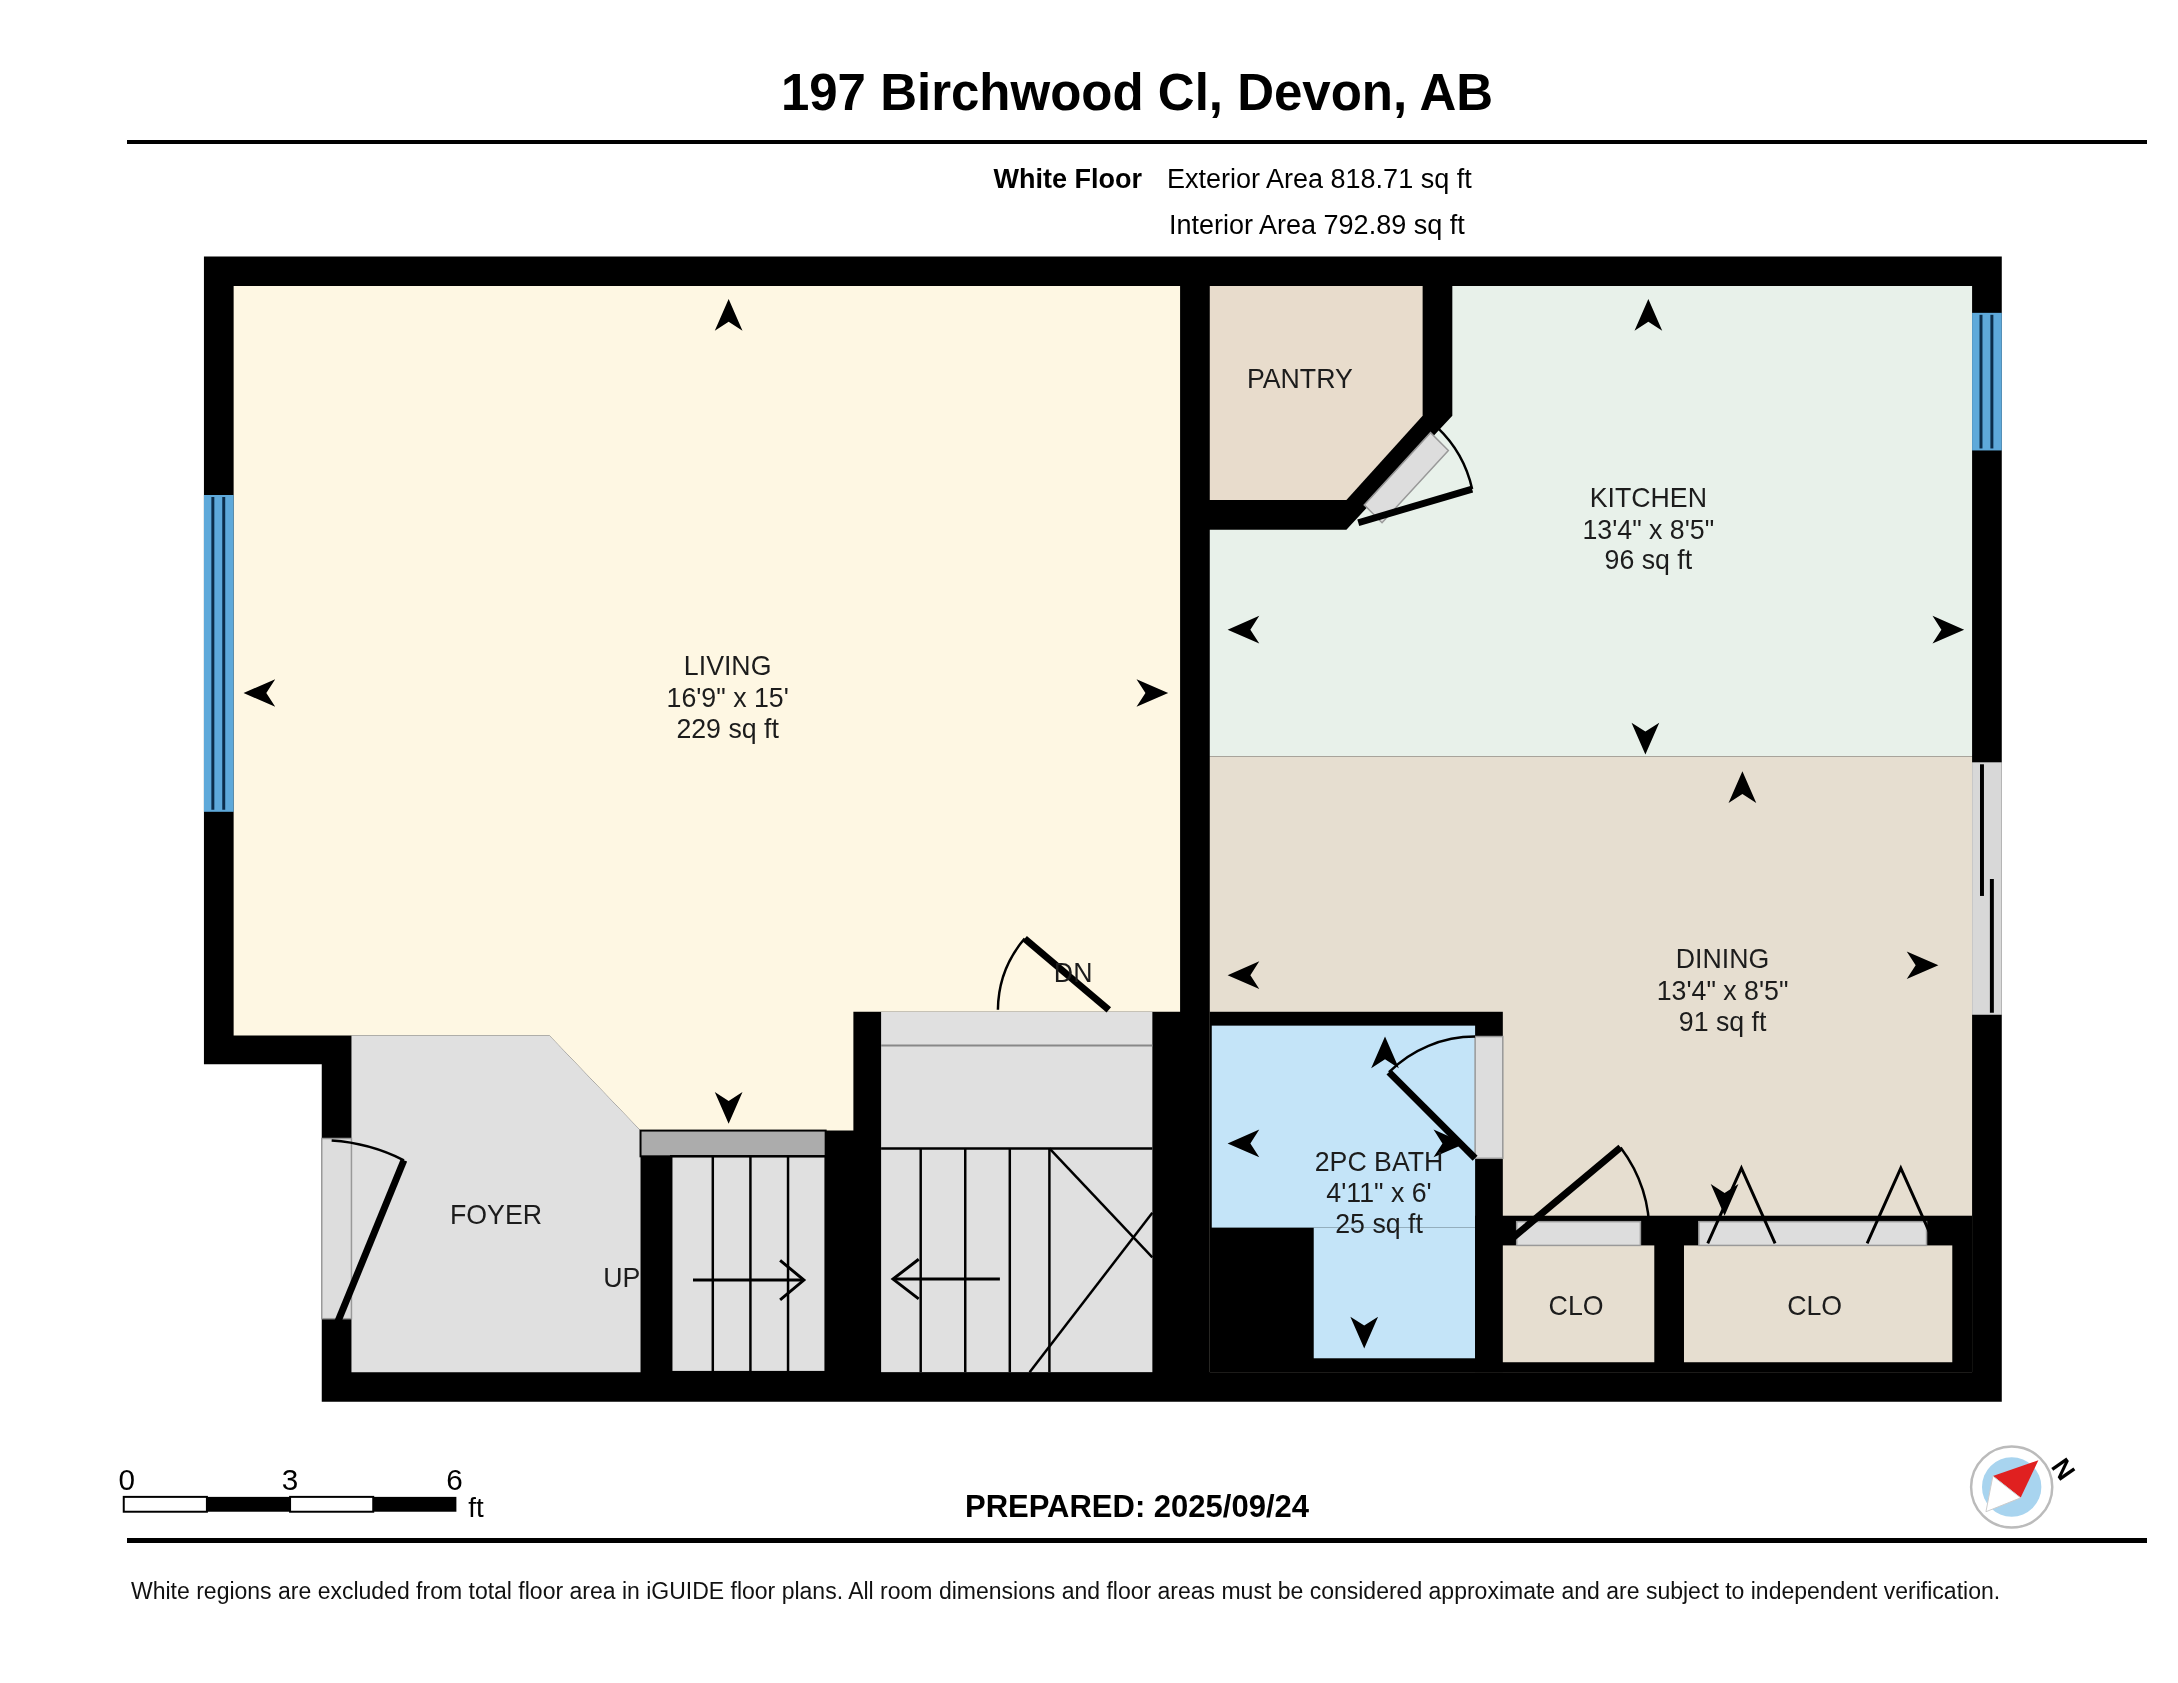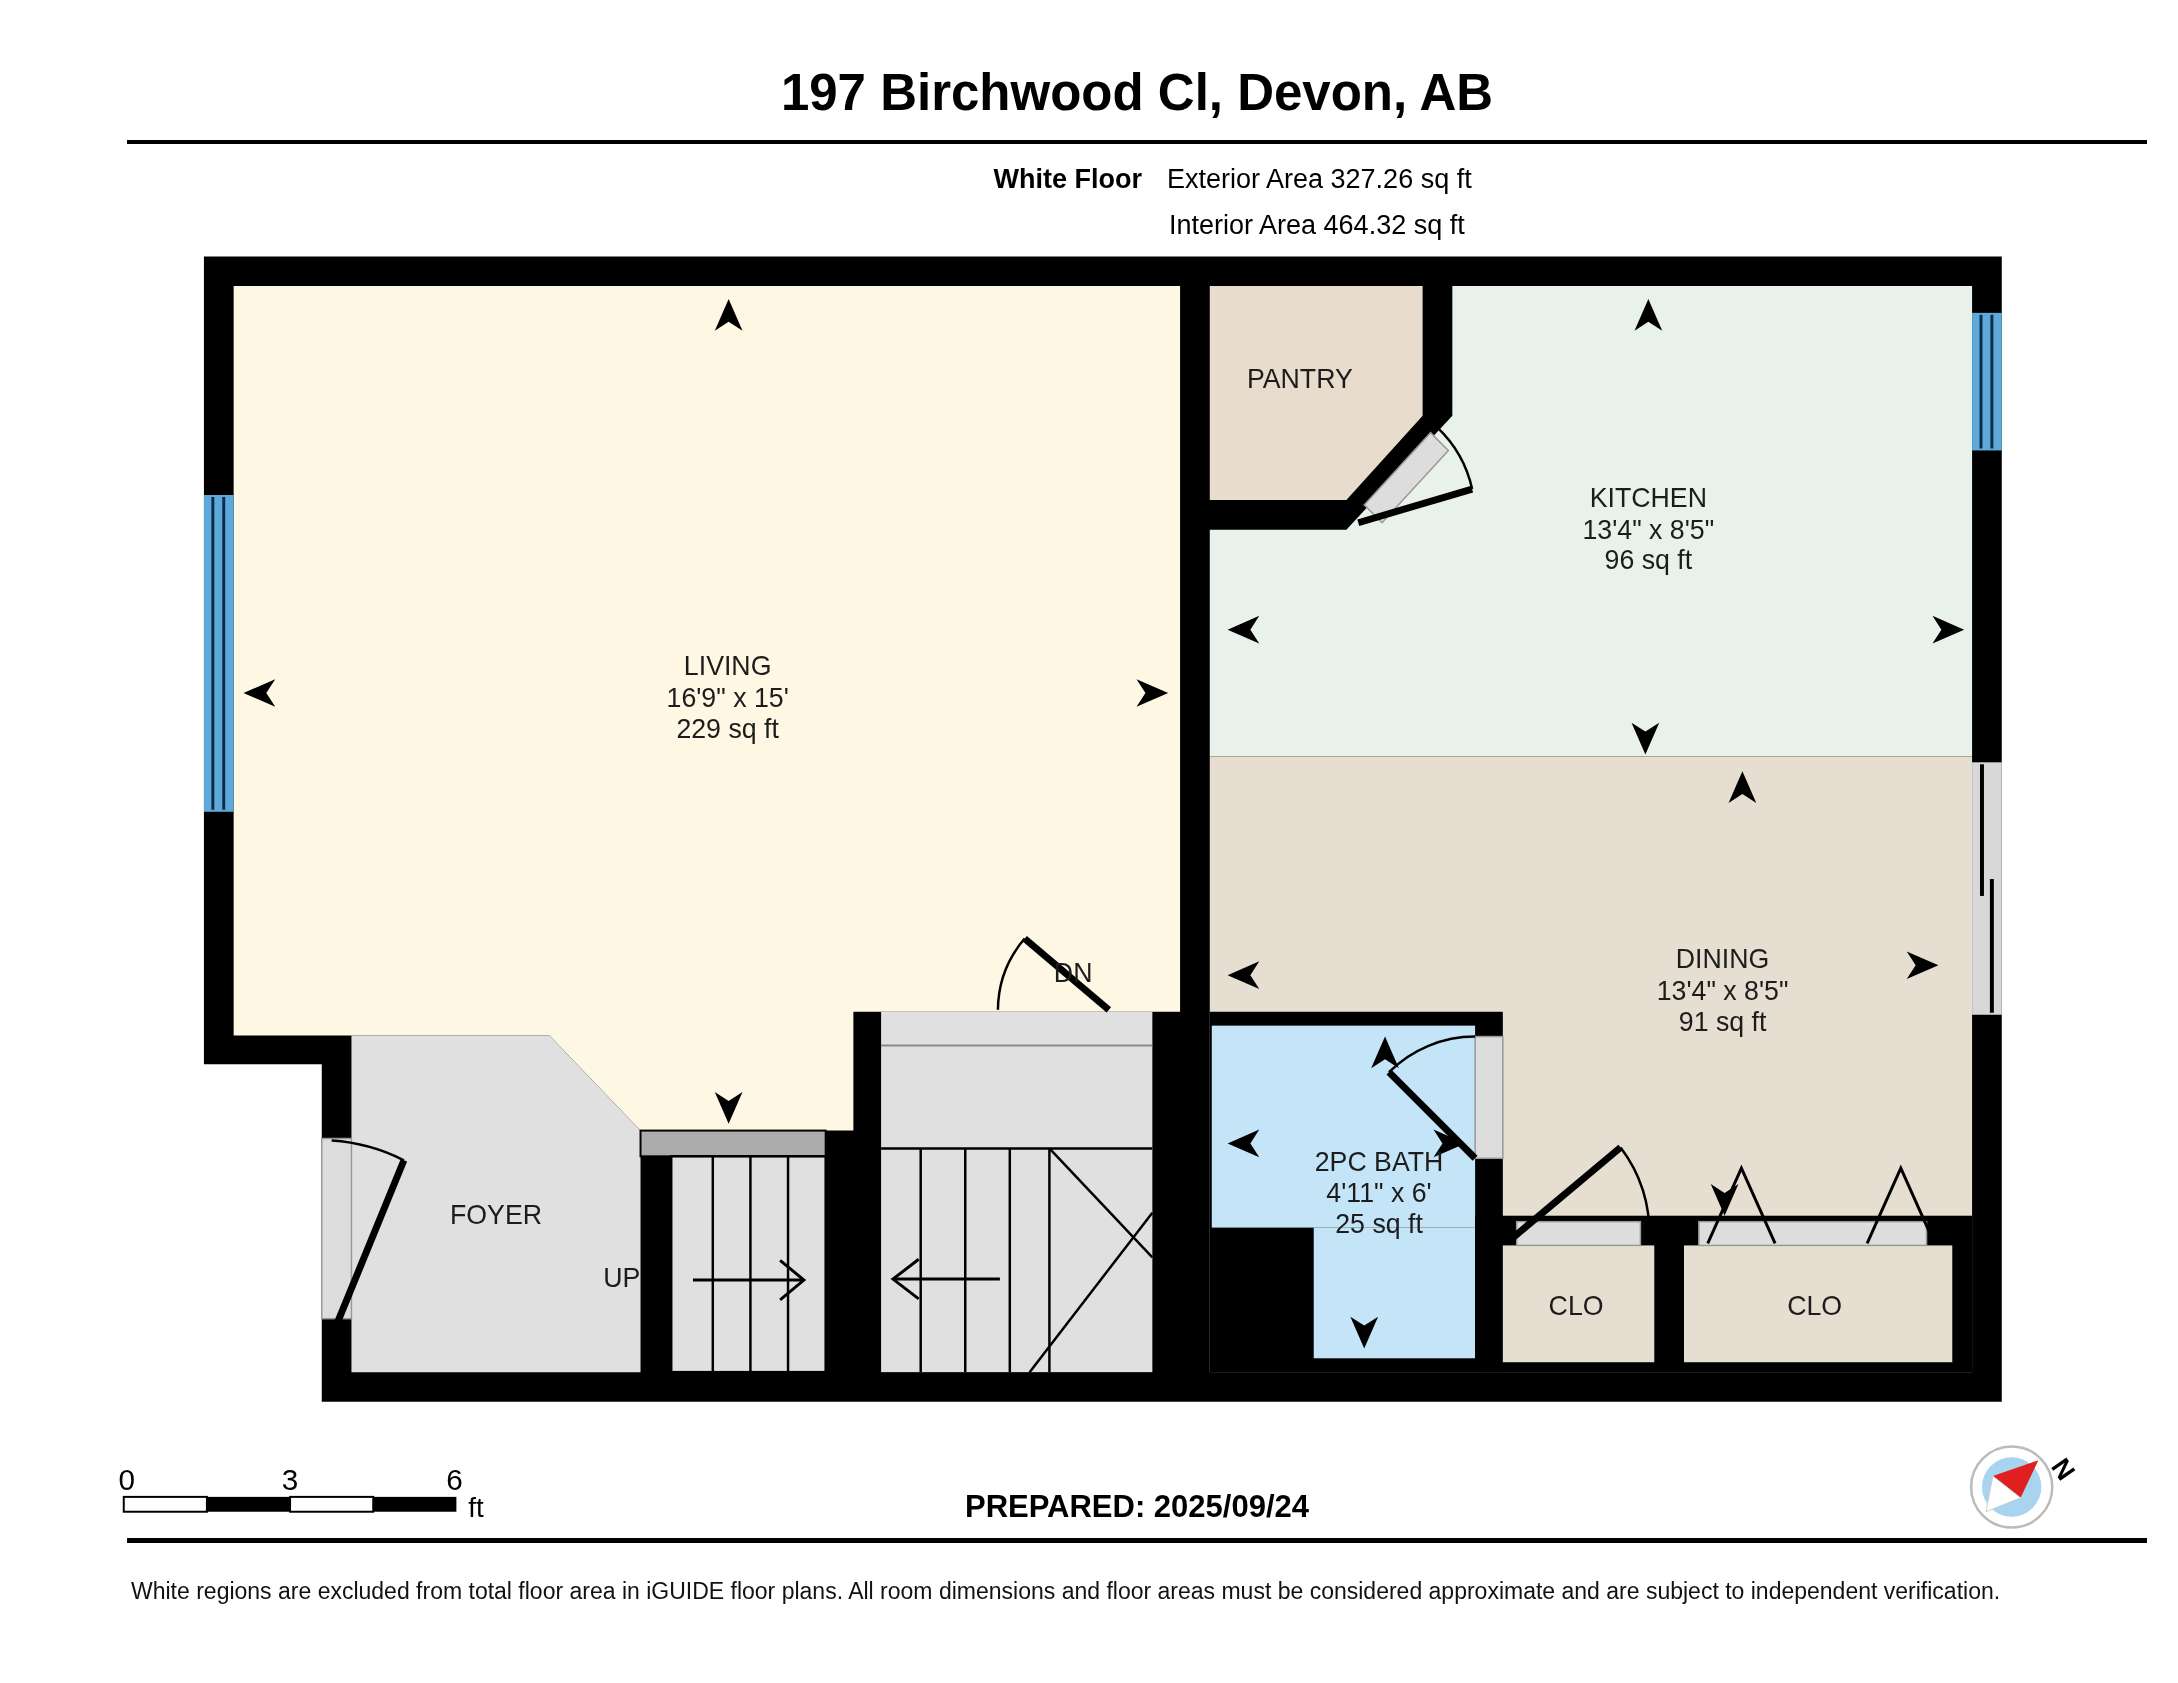--- a/index.html
+++ b/index.html
@@ -35,22 +35,22 @@
   .wall{fill:#000;}
 </style>
 </head>
 <body>
 
 <div id="page">
 
   <div id="title" class="abs">197 Birchwood Cl, Devon, AB</div>
   <div id="rule-top" class="abs rule"></div>
   <div id="floor-label" class="abs">White Floor</div>
-  <div id="ext-area" class="abs">Exterior Area 327.26 sq ft</div>
-  <div id="int-area" class="abs">Interior Area 464.32 sq ft</div>
+  <div id="ext-area" class="abs">Exterior Area 818.71 sq ft</div>
+  <div id="int-area" class="abs">Interior Area 792.89 sq ft</div>
 
   <svg id="plan" width="2178" height="1683" viewBox="0 0 2200 1700">
     <defs>
       <path id="marrow" d="M0,0 L-32,-14 L-23,0 L-32,14 Z"></path>
     </defs>
 
     <path class="wall" d="M206,259 H2022 V1416 H325 V1075 H206 Z"></path>
 
     <path class="room-living" d="M236,289 H1192 V1022 H862 V1142 H647 L555,1046 H236 Z"></path>
     <path class="room-gray" d="M355,1046 H555 L647,1142 V1386 H355 Z"></path>

